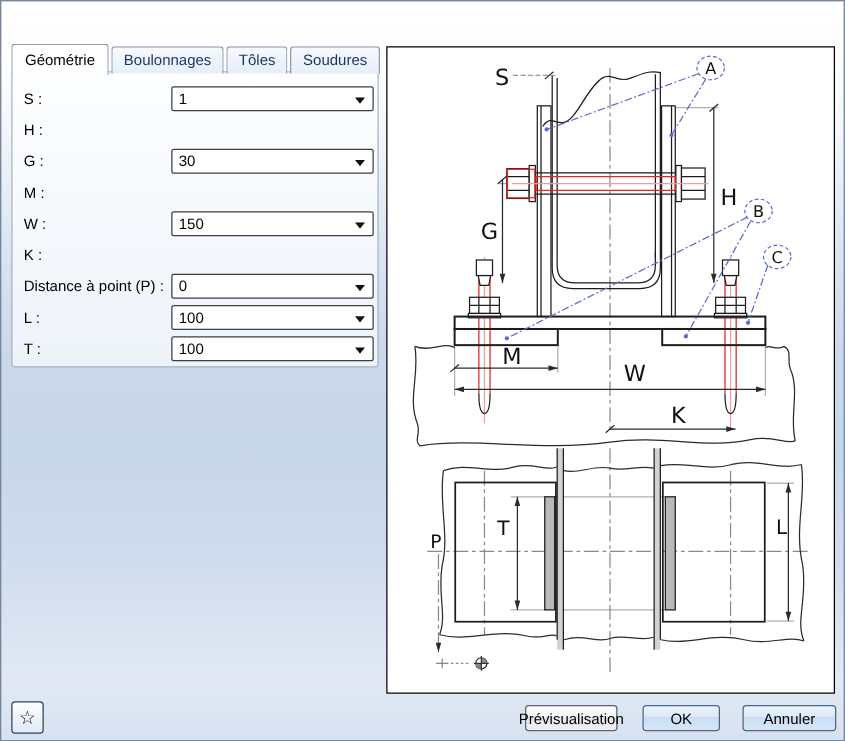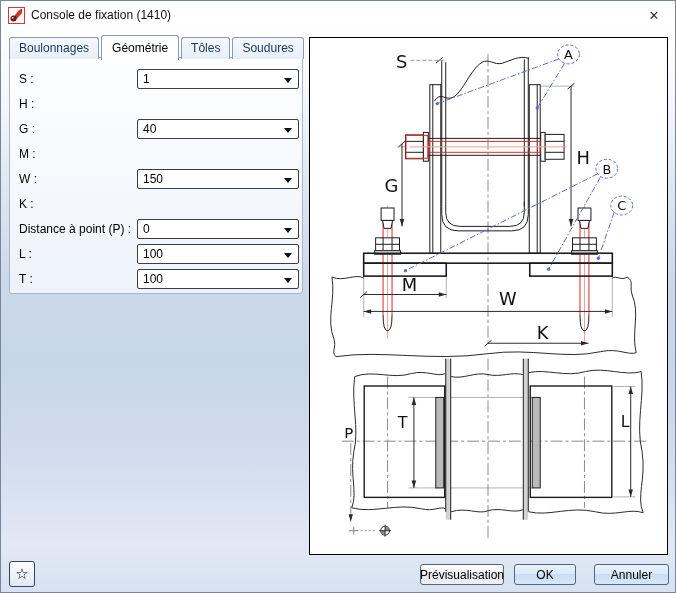--- a/index.html
+++ b/index.html
@@ -24,66 +24,53 @@
        background:linear-gradient(180deg,#fdfeff,#eef3fa);z-index:2;}
   .row{position:absolute;left:0;width:100%;height:20px;}
   .row .lbl{position:absolute;left:9px;top:0;font-size:12px;line-height:20px;color:#000;}
   .combo{position:absolute;left:127px;top:0;width:162px;height:20px;border:1px solid #3a3f44;border-radius:2px;background:#fff;}
   .combo .val{position:absolute;left:5px;top:2px;font-size:12px;color:#000;}
   .combo .arrow{position:absolute;right:6px;top:8px;width:0;height:0;
        border-left:4px solid transparent;border-right:4px solid transparent;border-top:5px solid #111;}
   .drawing{position:absolute;left:308px;top:36px;width:359px;height:518px;background:#fff;border:1px solid #000;}
   .btn{position:absolute;height:21px;border-radius:3px;font-size:12px;display:flex;align-items:center;justify-content:center;color:#000;}
   .btn-star{left:8px;top:560px;width:26px;height:26px;border:1px solid #35455c;background:linear-gradient(180deg,#fefeff,#dfe9f6);font-size:15px;}
-  .btn-prev{left:419px;top:563px;width:84px;border:1px solid #5a6470;background:linear-gradient(180deg,#fdfdfd 0%,#f2f3f5 45%,#e4e6ea 46%,#eef0f3 100%);}
+  .btn-prev{left:419px;top:563px;width:74px;border:1px solid #5a6470;background:linear-gradient(180deg,#fdfdfd 0%,#f2f3f5 45%,#e4e6ea 46%,#eef0f3 100%);}
   .btn-ok{left:513px;top:563px;width:62px;border:1px solid #4f6785;background:linear-gradient(180deg,#eaf3fc 0%,#dceaf8 45%,#c8dcf2 46%,#d8e7f7 100%);}
   .btn-cancel{left:593px;top:563px;width:75px;border:1px solid #4f6785;background:linear-gradient(180deg,#eaf3fc 0%,#dceaf8 45%,#c8dcf2 46%,#d8e7f7 100%);}
   svg text{font-family:"DejaVu Sans",sans-serif;fill:#111;}
 </style>
 </head>
 <body>
 
 <div class="window">
 
-  <div class="titlebar">
-    <span style="display:inline-flex;">
-      <svg width="17" height="17" viewBox="0 0 17 17">
-        <rect x="0.5" y="0.5" width="16" height="16" fill="#ffffff" stroke="#d23b3b"></rect>
-        <path d="M3,13 L11,3 L14,6 L7,14 Z" fill="#d93025"></path>
-        <path d="M11,3 L14,2 L14,6 Z" fill="#a01c1c"></path>
-        <circle cx="5.5" cy="11.5" r="3" fill="#6e1b1b"></circle>
-        <circle cx="4.7" cy="10.7" r="0.9" fill="#ffffff"></circle>
-      </svg>
-    </span>
-    <span class="title-text">Console de fixation (1410)</span>
-    <span class="close-btn">✕</span>
-  </div>
 
   <div class="tabs">
+    <div class="tab active">Géométrie</div>
     <div class="tab">Boulonnages</div>
-    <div class="tab active">Géométrie</div>
     <div class="tab">Tôles</div>
     <div class="tab">Soudures</div>
   </div>
 
   <div class="groupbox">
     <div class="row" style="top:11px;">
       <span class="lbl">S :</span>
       <div class="combo">
         <span class="val">1</span>
         <span class="arrow"></span>
       </div>
     </div>
     <div class="row" style="top:36px;">
       <span class="lbl">H :</span>
     </div>
     <div class="row" style="top:61px;">
       <span class="lbl">G :</span>
       <div class="combo">
-        <span class="val">40</span>
+        <span class="val">30</span>
         <span class="arrow"></span>
       </div>
     </div>
     <div class="row" style="top:86px;">
       <span class="lbl">M :</span>
     </div>
     <div class="row" style="top:111px;">
       <span class="lbl">W :</span>
       <div class="combo">
         <span class="val">150</span>

